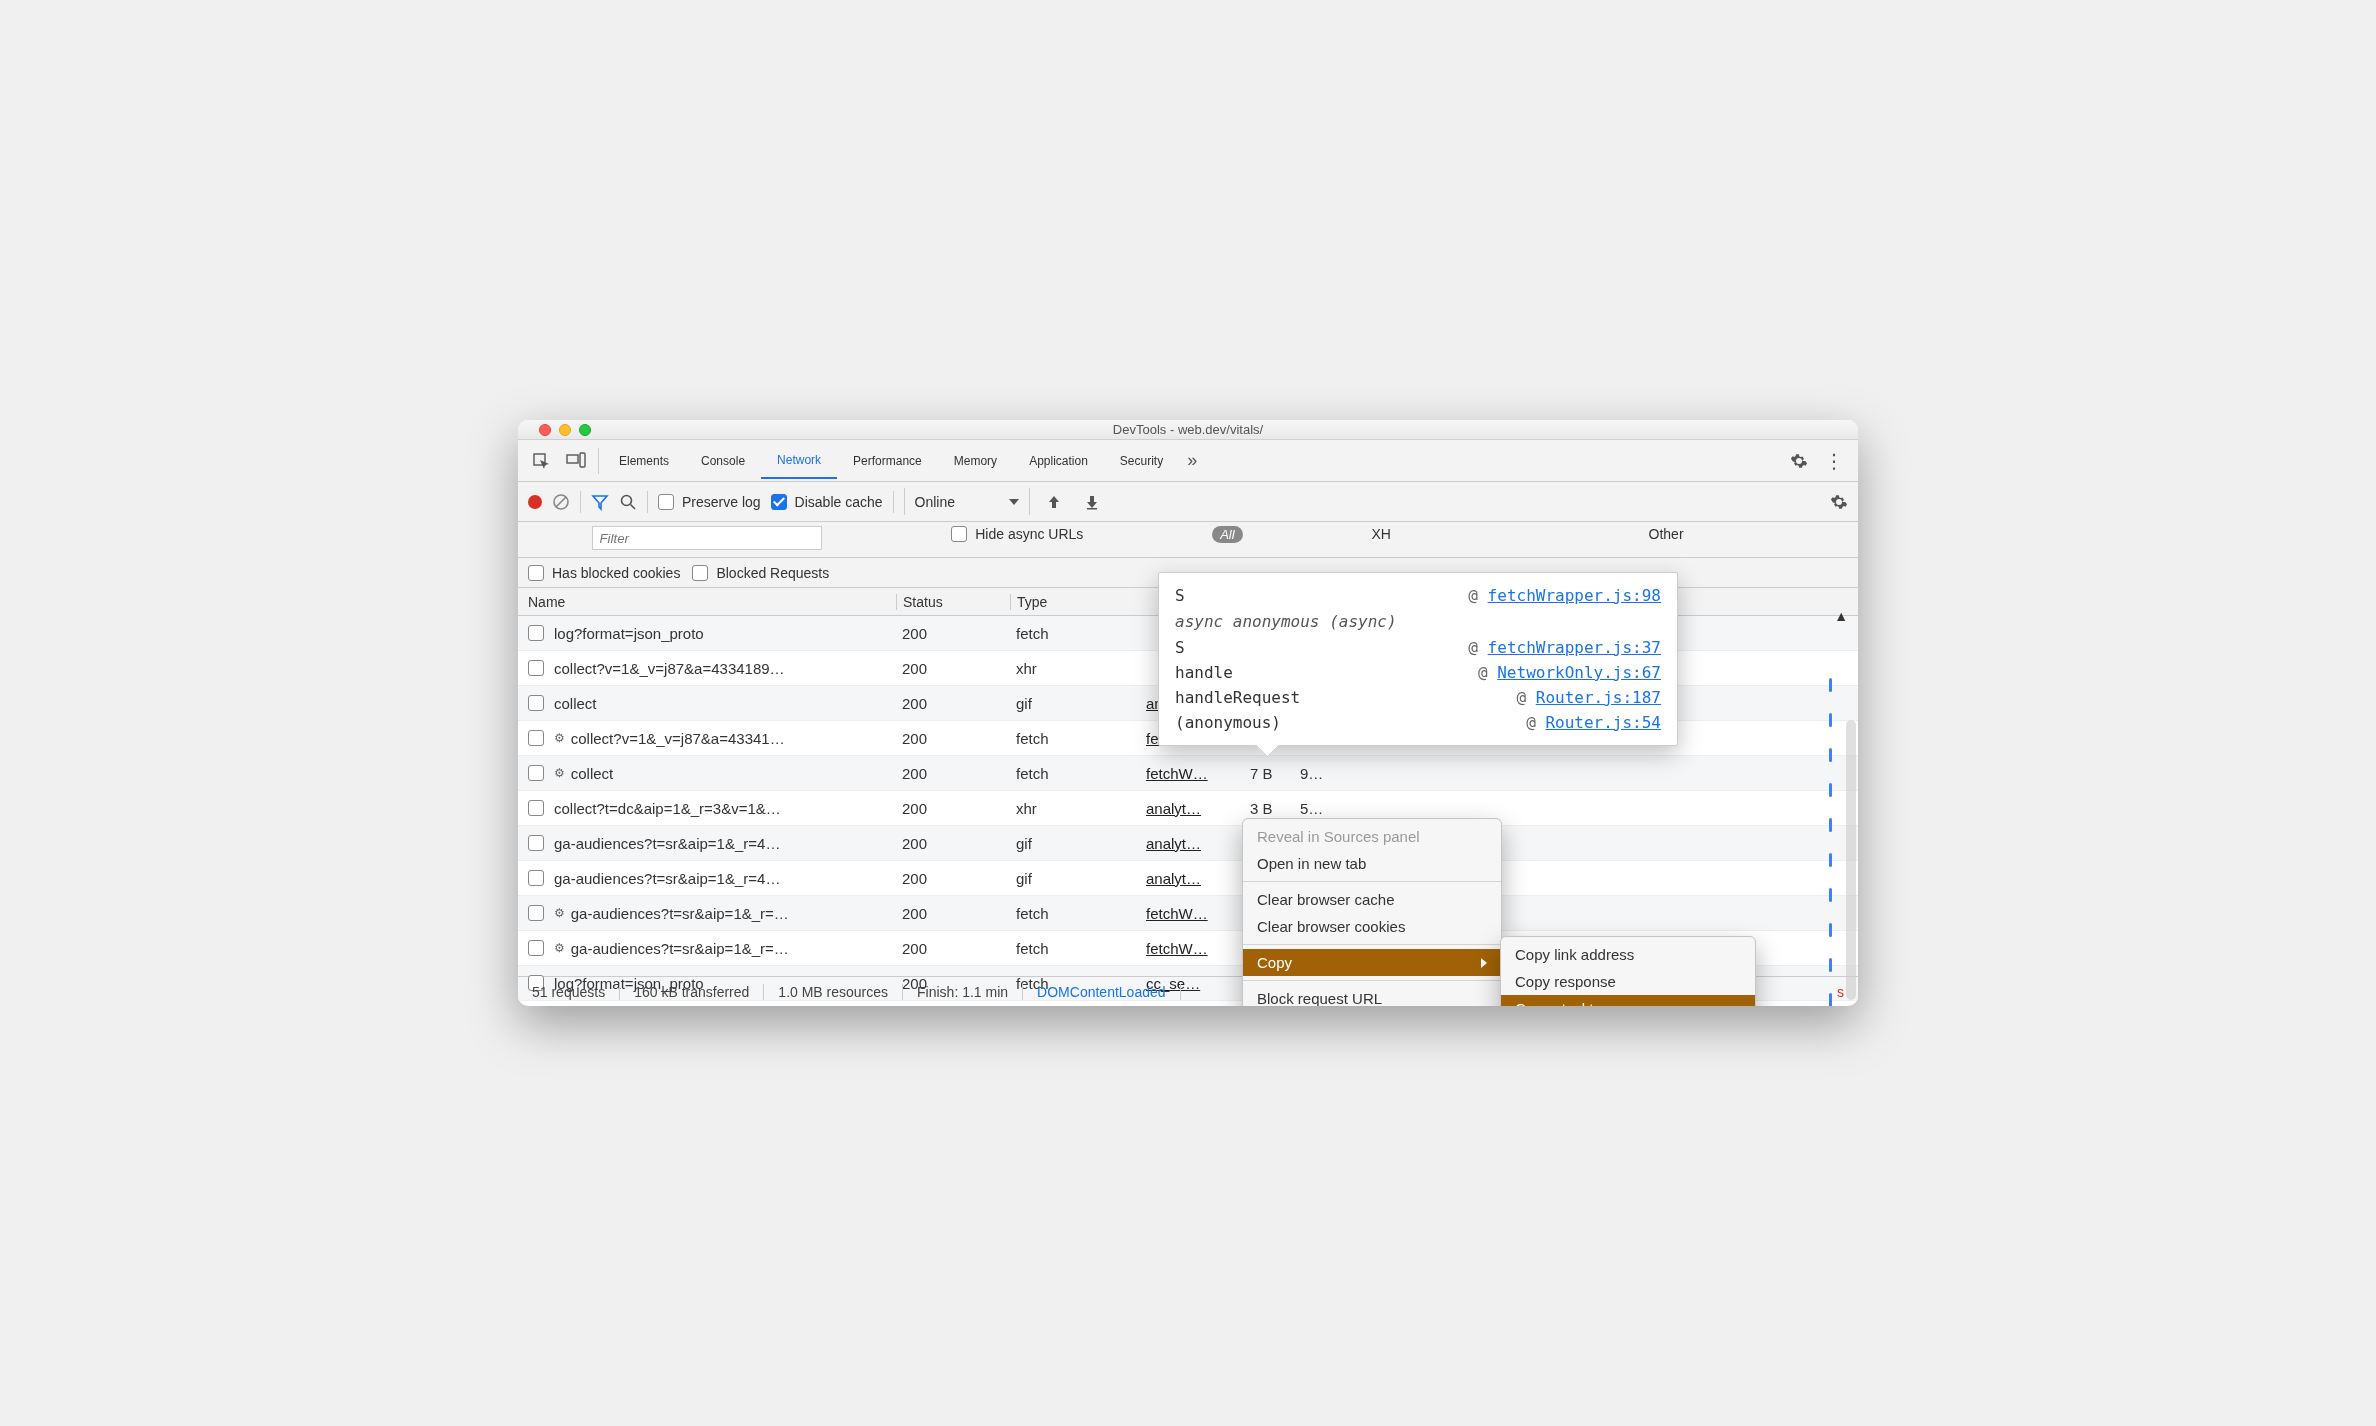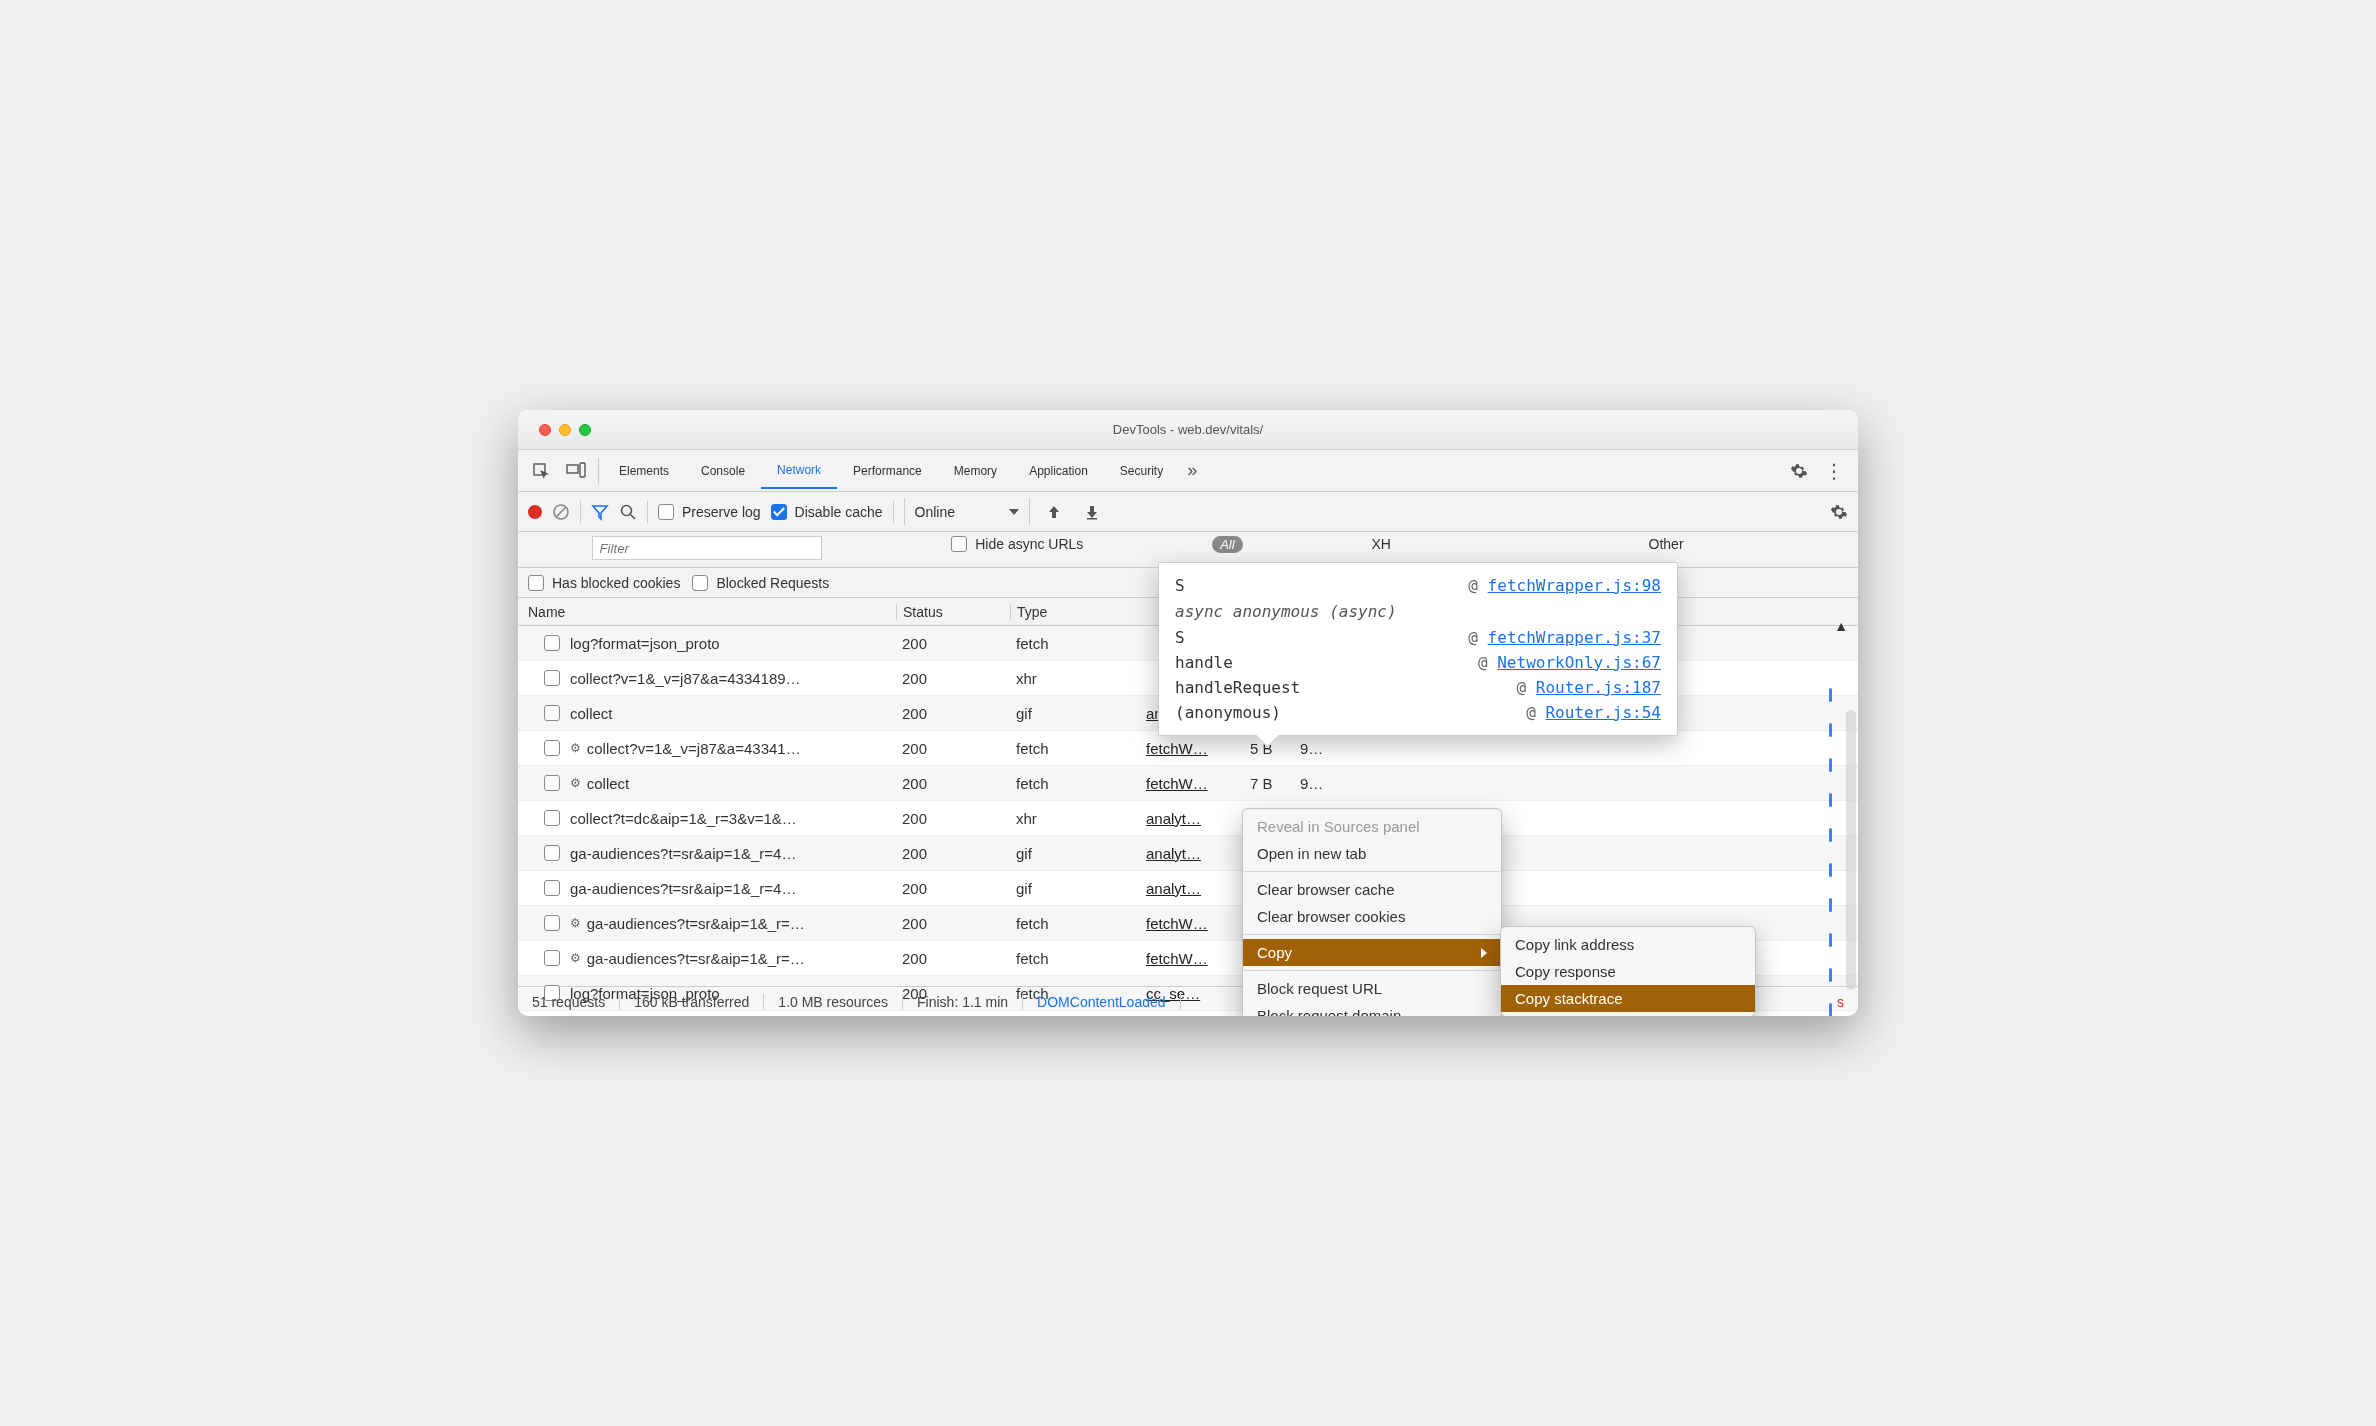--- a/index.html
+++ b/index.html
@@ -14,21 +14,21 @@
   }
   .frame {
     width: 1340px;
     border-radius: 10px;
     box-shadow: 0 18px 50px rgba(0,0,0,0.35);
     background:#fff;
     overflow:hidden;
     position:relative;
   }
   .titlebar {
-    height: 40px;
+    height: 20px;
     background: linear-gradient(#f6f6f6,#e9e9e9);
     border-bottom:1px solid #d0d0d0;
     display:flex; align-items:center;
     position:relative;
     padding-left:9px;
   }
   .traffic { display:flex; gap:8px; padding-left:12px;}
   .dot { width:12px;height:12px;border-radius:50%; }
   .dot.red{background:#ff5f57;border:1px solid #e14239;}
   .dot.yellow{background:#ffbd2e;border:1px solid #e1a116;}
@@ -92,21 +92,21 @@
   .col-name-h{width:378px; padding-left:10px;}
   .col-status-h{width:114px; padding-left:6px; border-left:1px solid #ccc;}
   .col-type-h{width:130px; padding-left:6px; border-left:1px solid #ccc;}
   .col-rest-h{flex:1; border-left:1px solid #ccc;}
   .rows{max-height:360px;}
   .row{
     display:flex; align-items:center; height:35px; border-bottom:1px solid #eee;
     font-size:15px;
   }
   .row.alt{background:#f5f6f7;}
-  .col-name{width:378px; padding-left:26px; display:flex; align-items:center; gap:6px; overflow:hidden; white-space:nowrap;}
+  .col-name{width:378px; padding-left:10px; display:flex; align-items:center; gap:6px; overflow:hidden; white-space:nowrap;}
   .col-status{width:114px; padding-left:6px;}
   .col-type{width:130px; padding-left:6px;}
   .col-init{width:110px; padding-left:6px;}
   .col-size{width:50px;}
   .col-time{width:40px;}
   .col-wave{flex:1; position:relative;}
   .link{text-decoration:underline;color:#222;}
   .gear-mini{font-size:12px;color:#666;}
   .tick{position:absolute;right:26px;top:10px;width:3px;height:14px;background:#3b82f6;border-radius:2px;}
   .statusbar{

